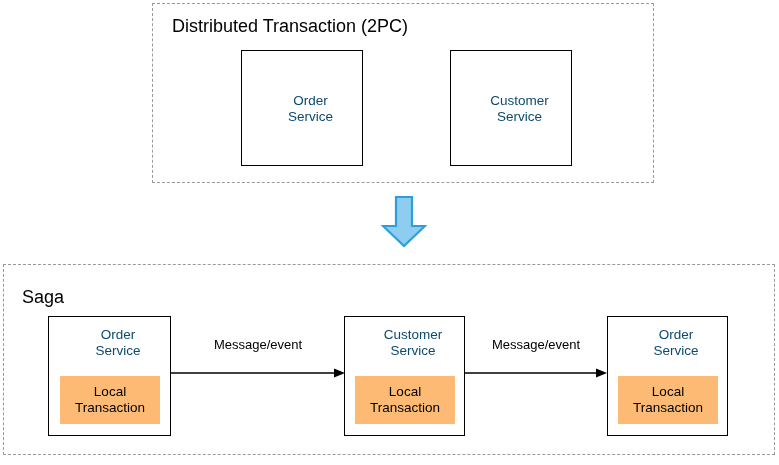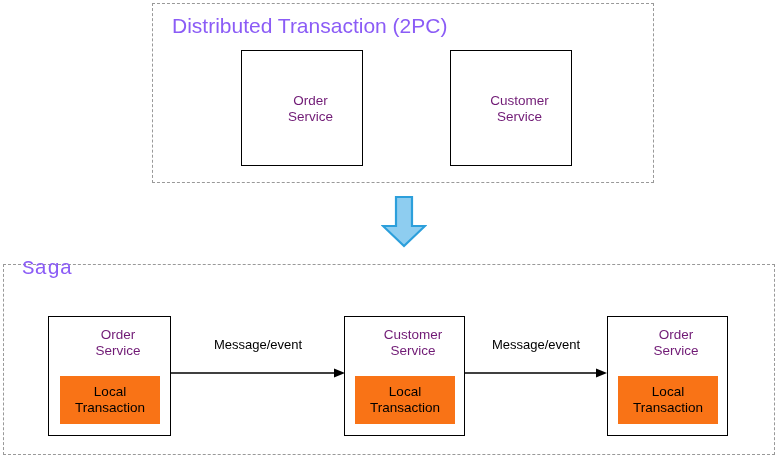--- a/index.html
+++ b/index.html
@@ -19,48 +19,48 @@
 
   
   .group-box {
     position: absolute;
     border: 1px dashed #999999;
     background: transparent;
     box-sizing: border-box;
   }
   .group-title {
     position: absolute;
-    font-size: 21px;
+    font-size: 18px;
     line-height: 22px;
-    color: #8b5cf6;
+    color: #000000;
     white-space: nowrap;
   }
 
   
   .service-box {
     position: absolute;
     border: 1.6px solid #000000;
     background: #ffffff;
     box-sizing: border-box;
   }
   .service-label {
     position: absolute;
     left: 17px;
     right: 0;
     text-align: center;
     font-size: 13.5px;
     line-height: 16px;
-    color: #701a75;
+    color: #0c4a6e;
     white-space: pre-line;
   }
 
   
   .local-tx {
     position: absolute;
-    background: #f97316;
+    background: #fdba74;
     display: flex;
     align-items: center;
     justify-content: center;
     text-align: center;
     font-size: 13.5px;
     line-height: 16px;
     color: #000000;
     white-space: pre-line;
     box-sizing: border-box;
   }
@@ -106,21 +106,21 @@
   </div>
 
   <div class="big-arrow" style="left:381px; top:196px; width:46px; height:52px;">
     <svg width="46" height="52" viewBox="0 0 46 52">
       <polygon points="15,1 31,1 31,30 44,30 23,50 2,30 15,30" fill="#8ecdf0" stroke="#2c9fdb" stroke-width="2.2" stroke-linejoin="miter"></polygon>
     </svg>
   </div>
 
   <div class="group-box" style="left:3px; top:264px; width:772px; height:191px;"></div>
 
-  <div class="group-title" style="left:22px; top:258px;font-family:Liberation Mono, monospace;">Saga</div>
+  <div class="group-title" style="left:22px; top:286px;">Saga</div>
 
   <div class="service-box" style="left:48px; top:316px; width:123px; height:120px;">
     <div class="service-label" style="top:10px;">Order
 Service</div>
     <div class="local-tx" style="left:11px; top:59px; width:100px; height:48px;">Local
 Transaction</div>
   </div>
 
   <div class="connector-label" style="left:171px; top:337px; width:174px;">Message/event</div>
   <div class="connector" style="left:171px; top:366px; width:174px;">

